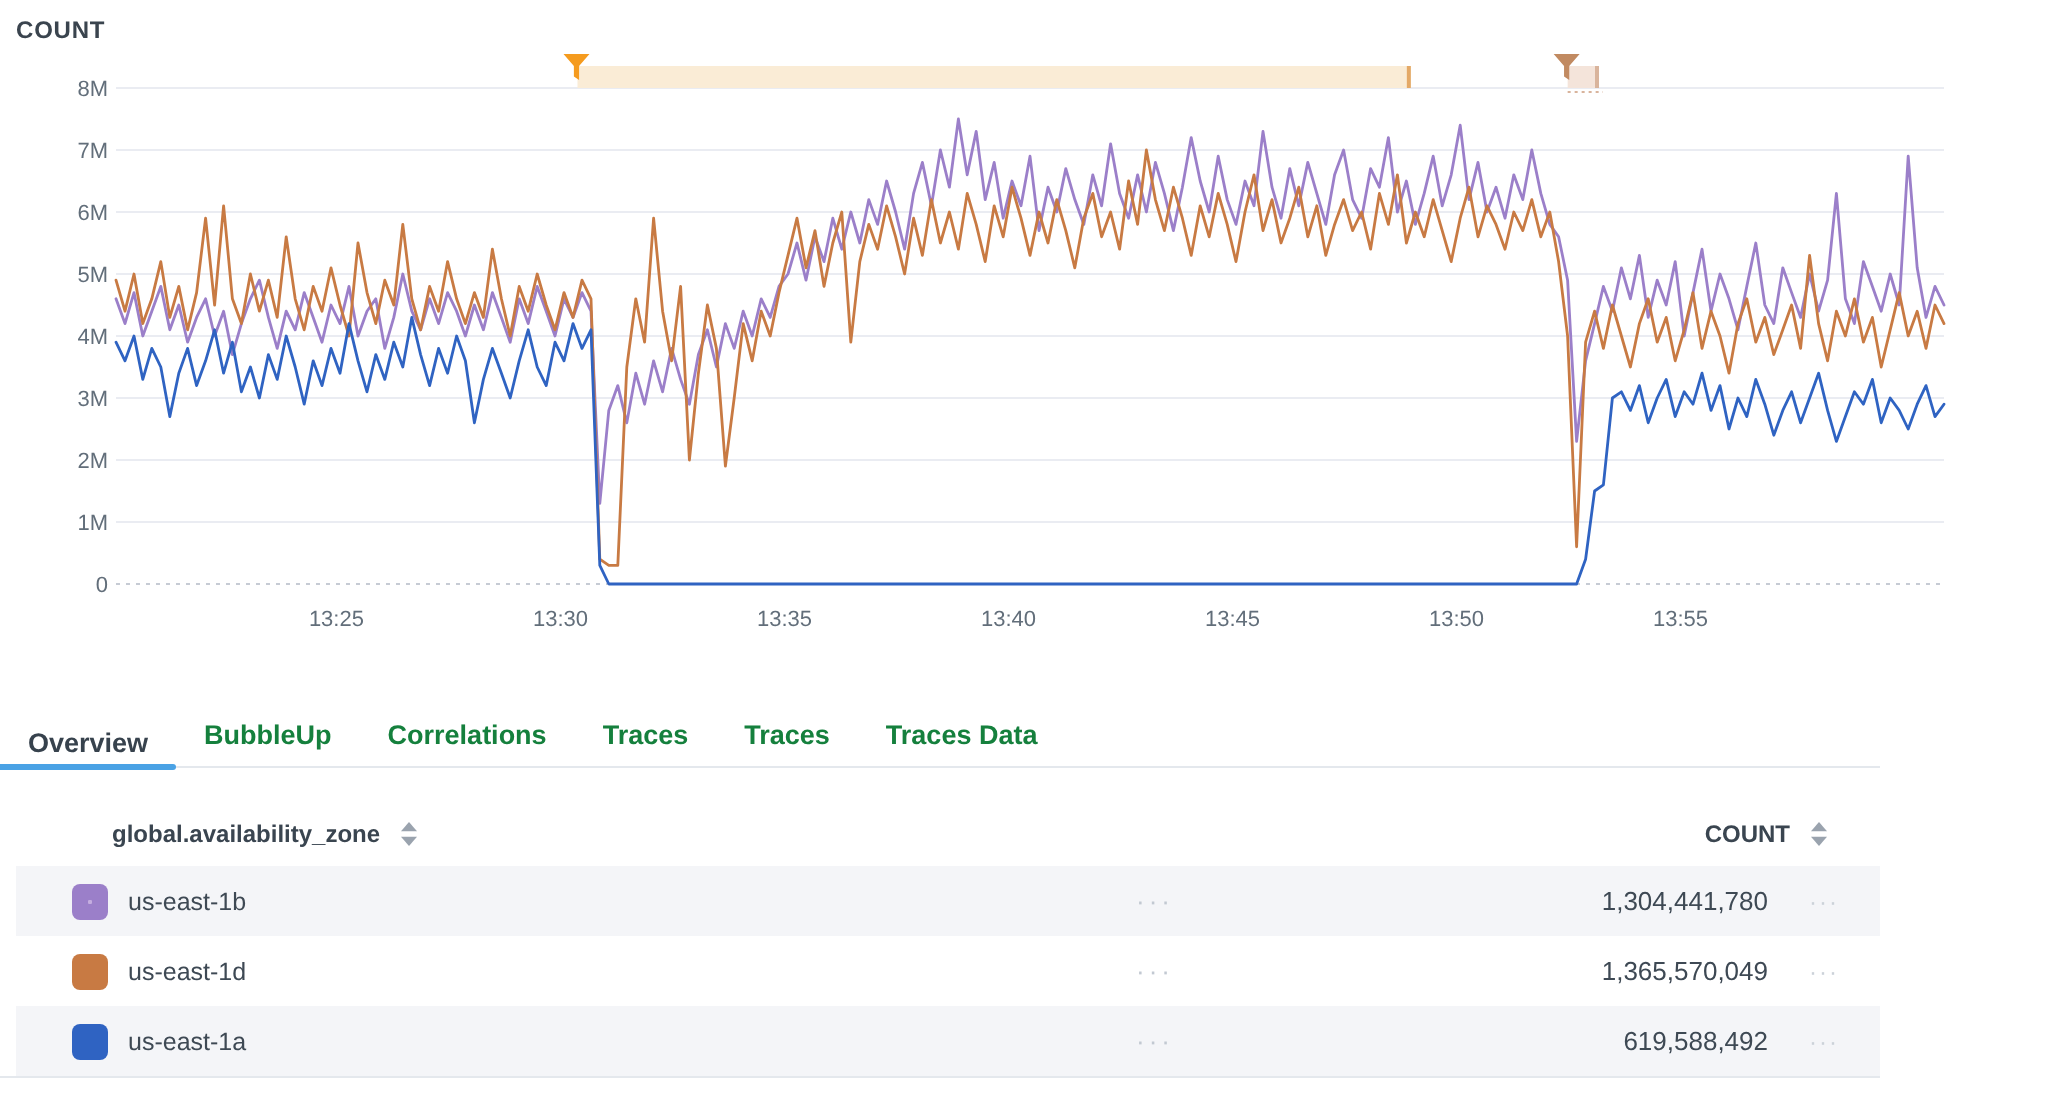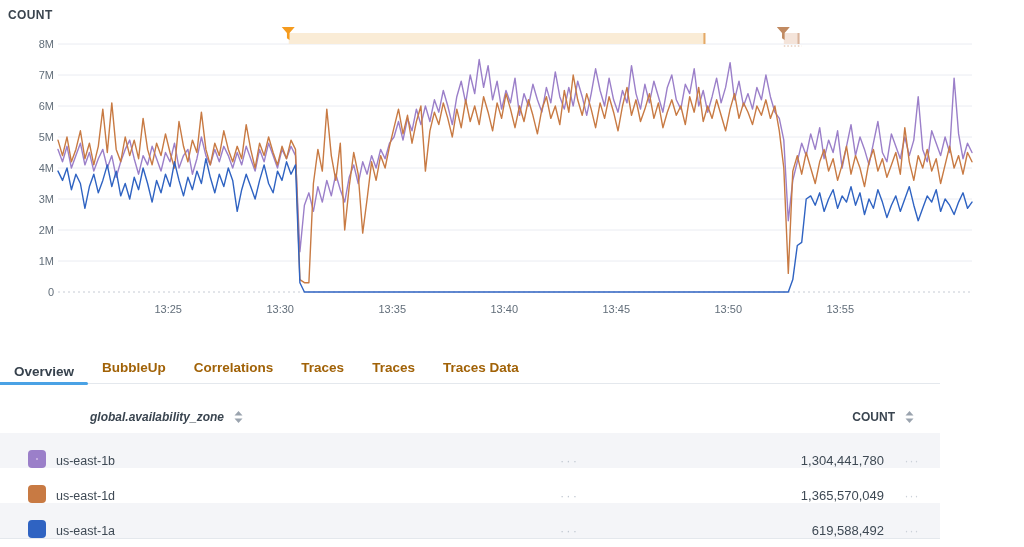--- a/index.html
+++ b/index.html
@@ -9,33 +9,33 @@
 
   
   .chart { position:relative; width:1024px; height:322px; }
   .ylab { position:absolute; left:8px; top:8px; font-size:12px; font-weight:600;
           color:#3a444e; letter-spacing:.4px; }
   #chartSvg { position:absolute; left:0; top:0; }
 
   
   .tabs { position:relative; margin-top:30px; height:32px; display:flex; align-items:center;
           gap:28px; padding-left:14px; border-bottom:1px solid #e4e8ed; }
-  .tab { font-size:13.5px; font-weight:600; color:#a16207; cursor:pointer; white-space:nowrap; }
+  .tab { font-size:13.5px; font-weight:600; color:#15803d; cursor:pointer; white-space:nowrap; }
   .tab.active { color:#37424d;margin-top:8px; }
   .active-underline { position:absolute; left:0; bottom:-2px; height:3px; width:88px;
           background:#4aa2e5; border-radius:0 2px 2px 0; }
 
   
   .table { margin-top:16px; border-bottom:1px solid #e4e8ed; }
   .thead { display:flex; align-items:center; height:33px; }
-  .th-left { display:flex; align-items:center; margin-left:90px;font-style:italic; }
+  .th-left { display:flex; align-items:center; margin-left:56px; }
   .th-right { display:flex; align-items:center; margin-left:auto; padding-right:26px; }
   .th-text { font-size:12px; font-weight:700; color:#3a4550; }
   .sort { margin-left:10px; display:inline-block; }
-  .row { position:relative; display:flex; align-items:flex-end; height:35px; }
+  .row { position:relative; display:flex; align-items:center; height:35px;margin-left:8px; }
   .row.alt { background:#f4f5f8; }
   .swatch { width:18px; height:18px; border-radius:4px; margin-left:28px; flex:none; }
   .swatch.dots { background-image:radial-gradient(#c4addf 1px, transparent 1.2px);
                  background-size:4px 4px; }
   .zone { margin-left:10px; font-size:12.5px; color:#3e4954; }
   .mid-dots { position:absolute; left:560px; font-size:13px; color:#c2c9d2;
               letter-spacing:2px; cursor:pointer; }
   .count { margin-left:auto; font-size:13px; color:#3e4954; }
   .rdots { width:56px; text-align:center; font-size:12px; color:#ccd2d9;
            letter-spacing:1px; cursor:pointer; flex:none; }

